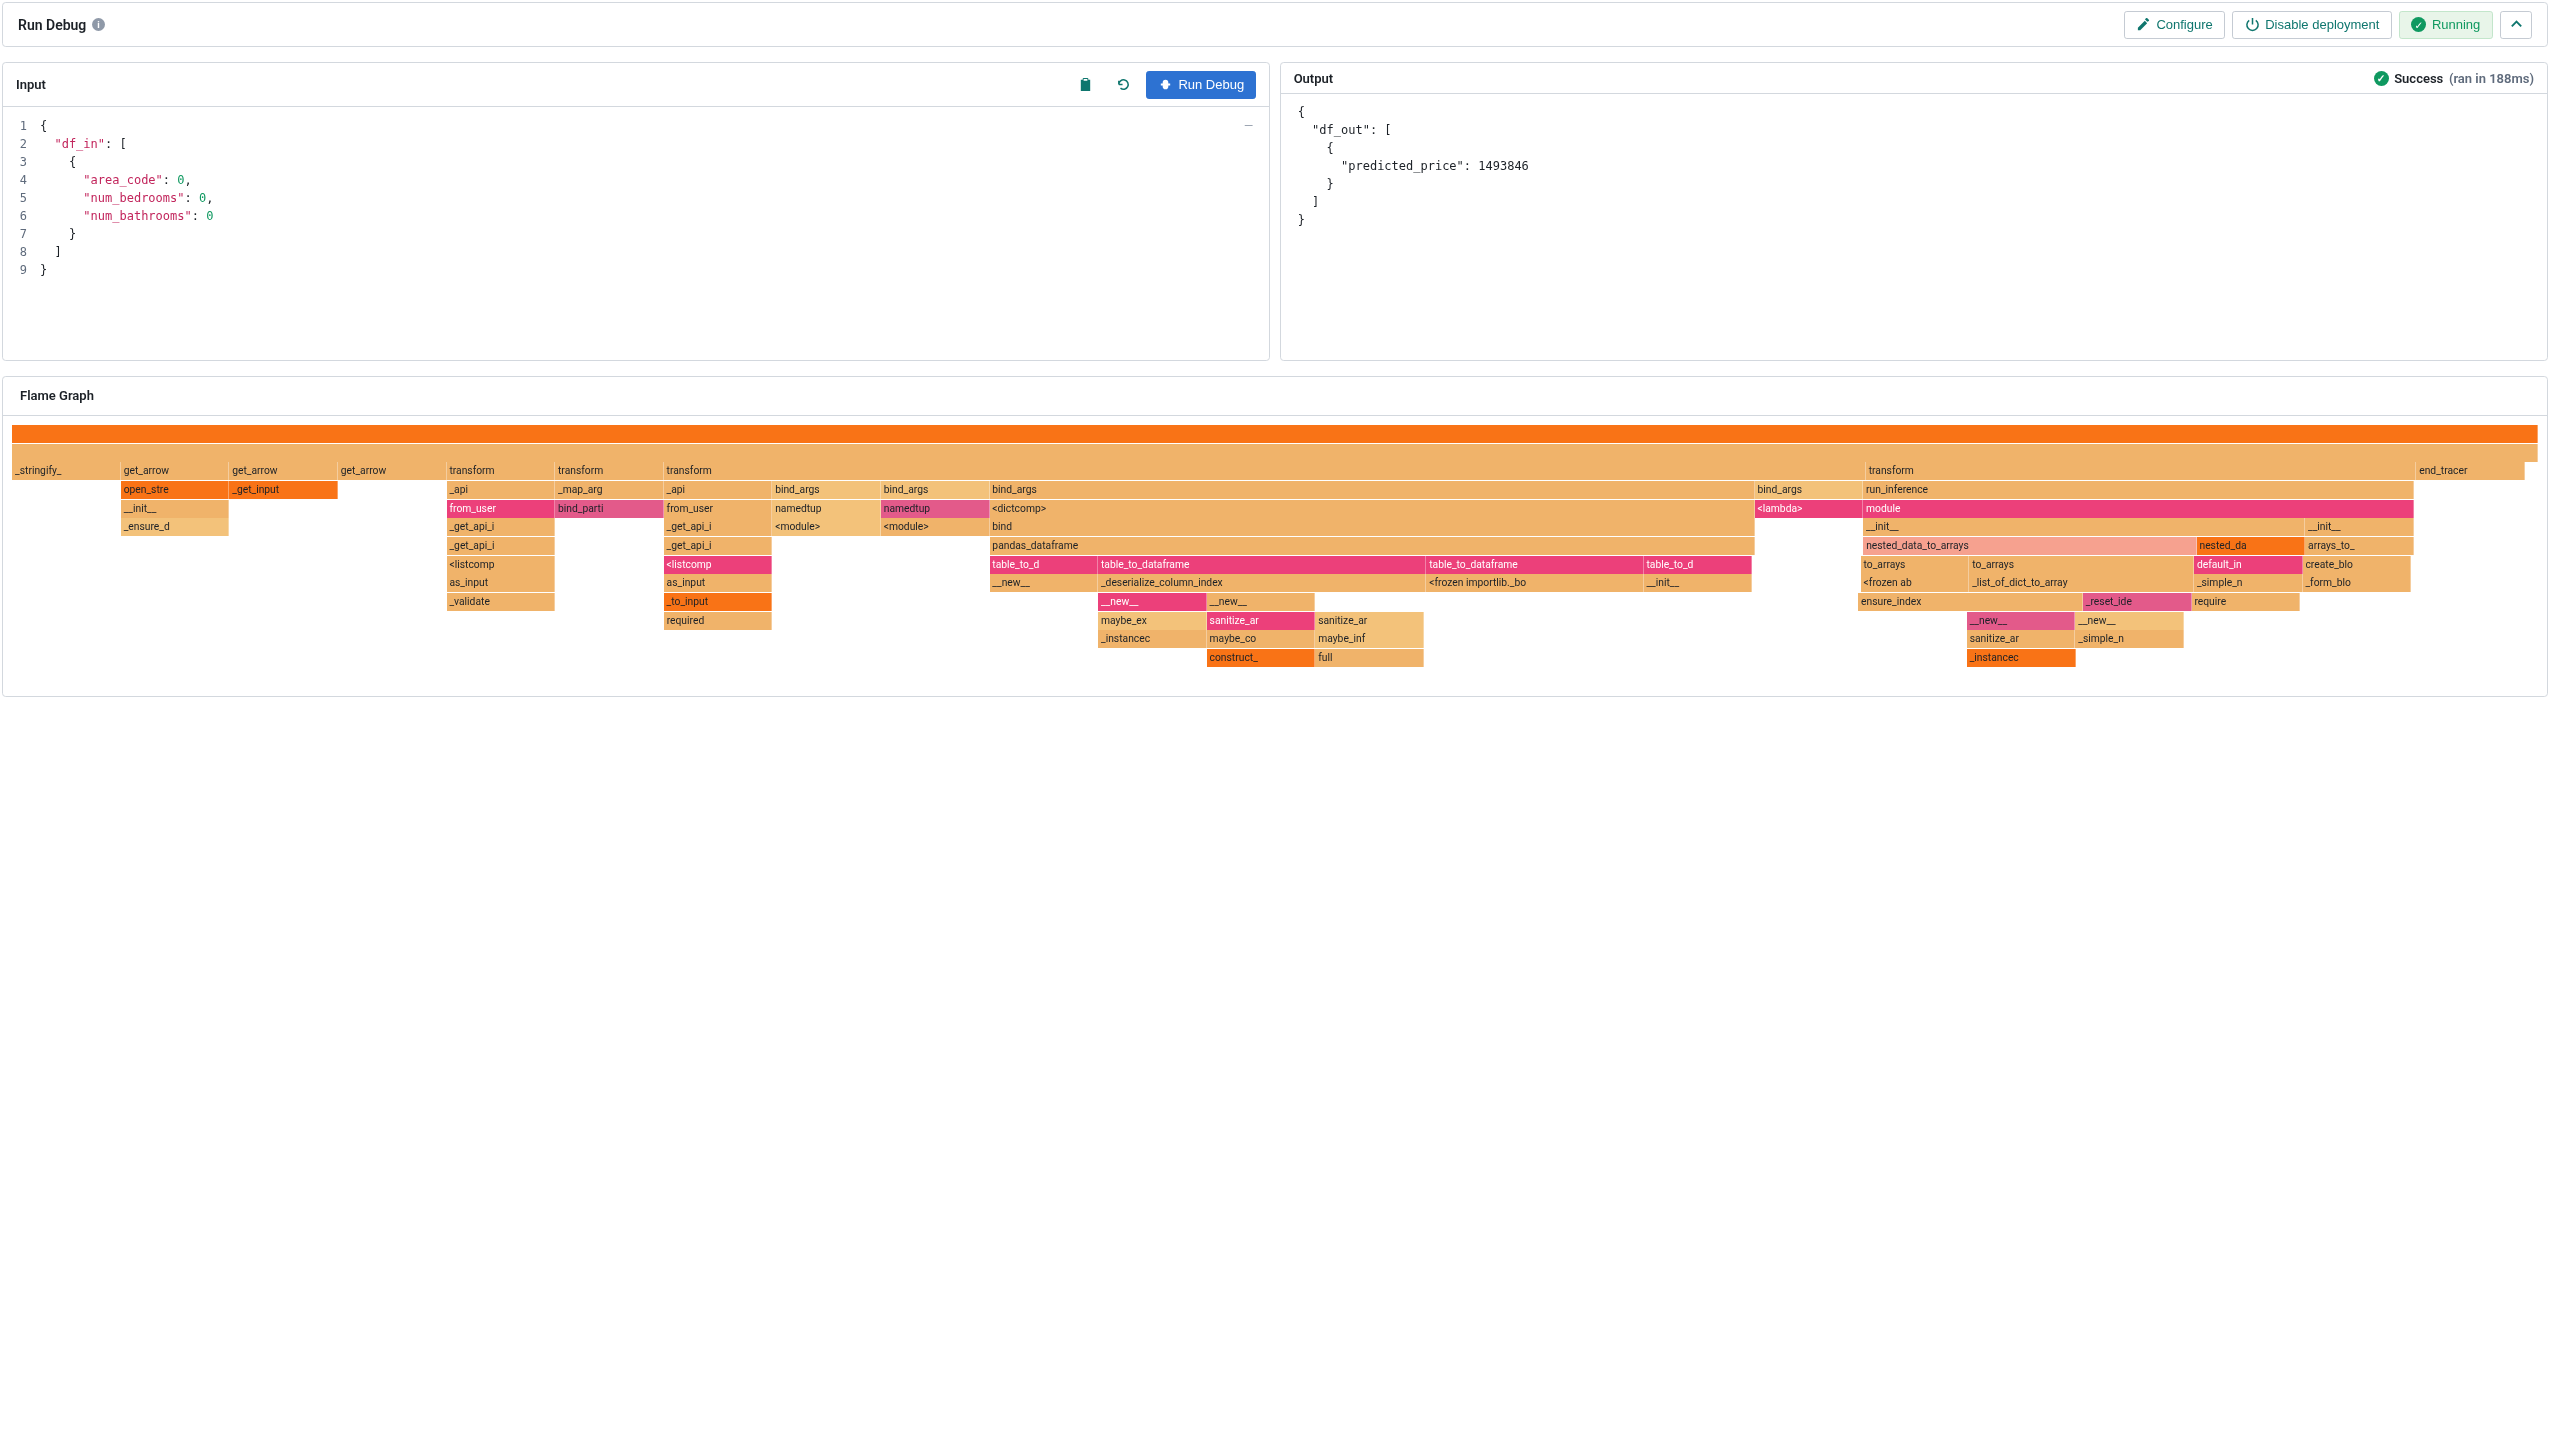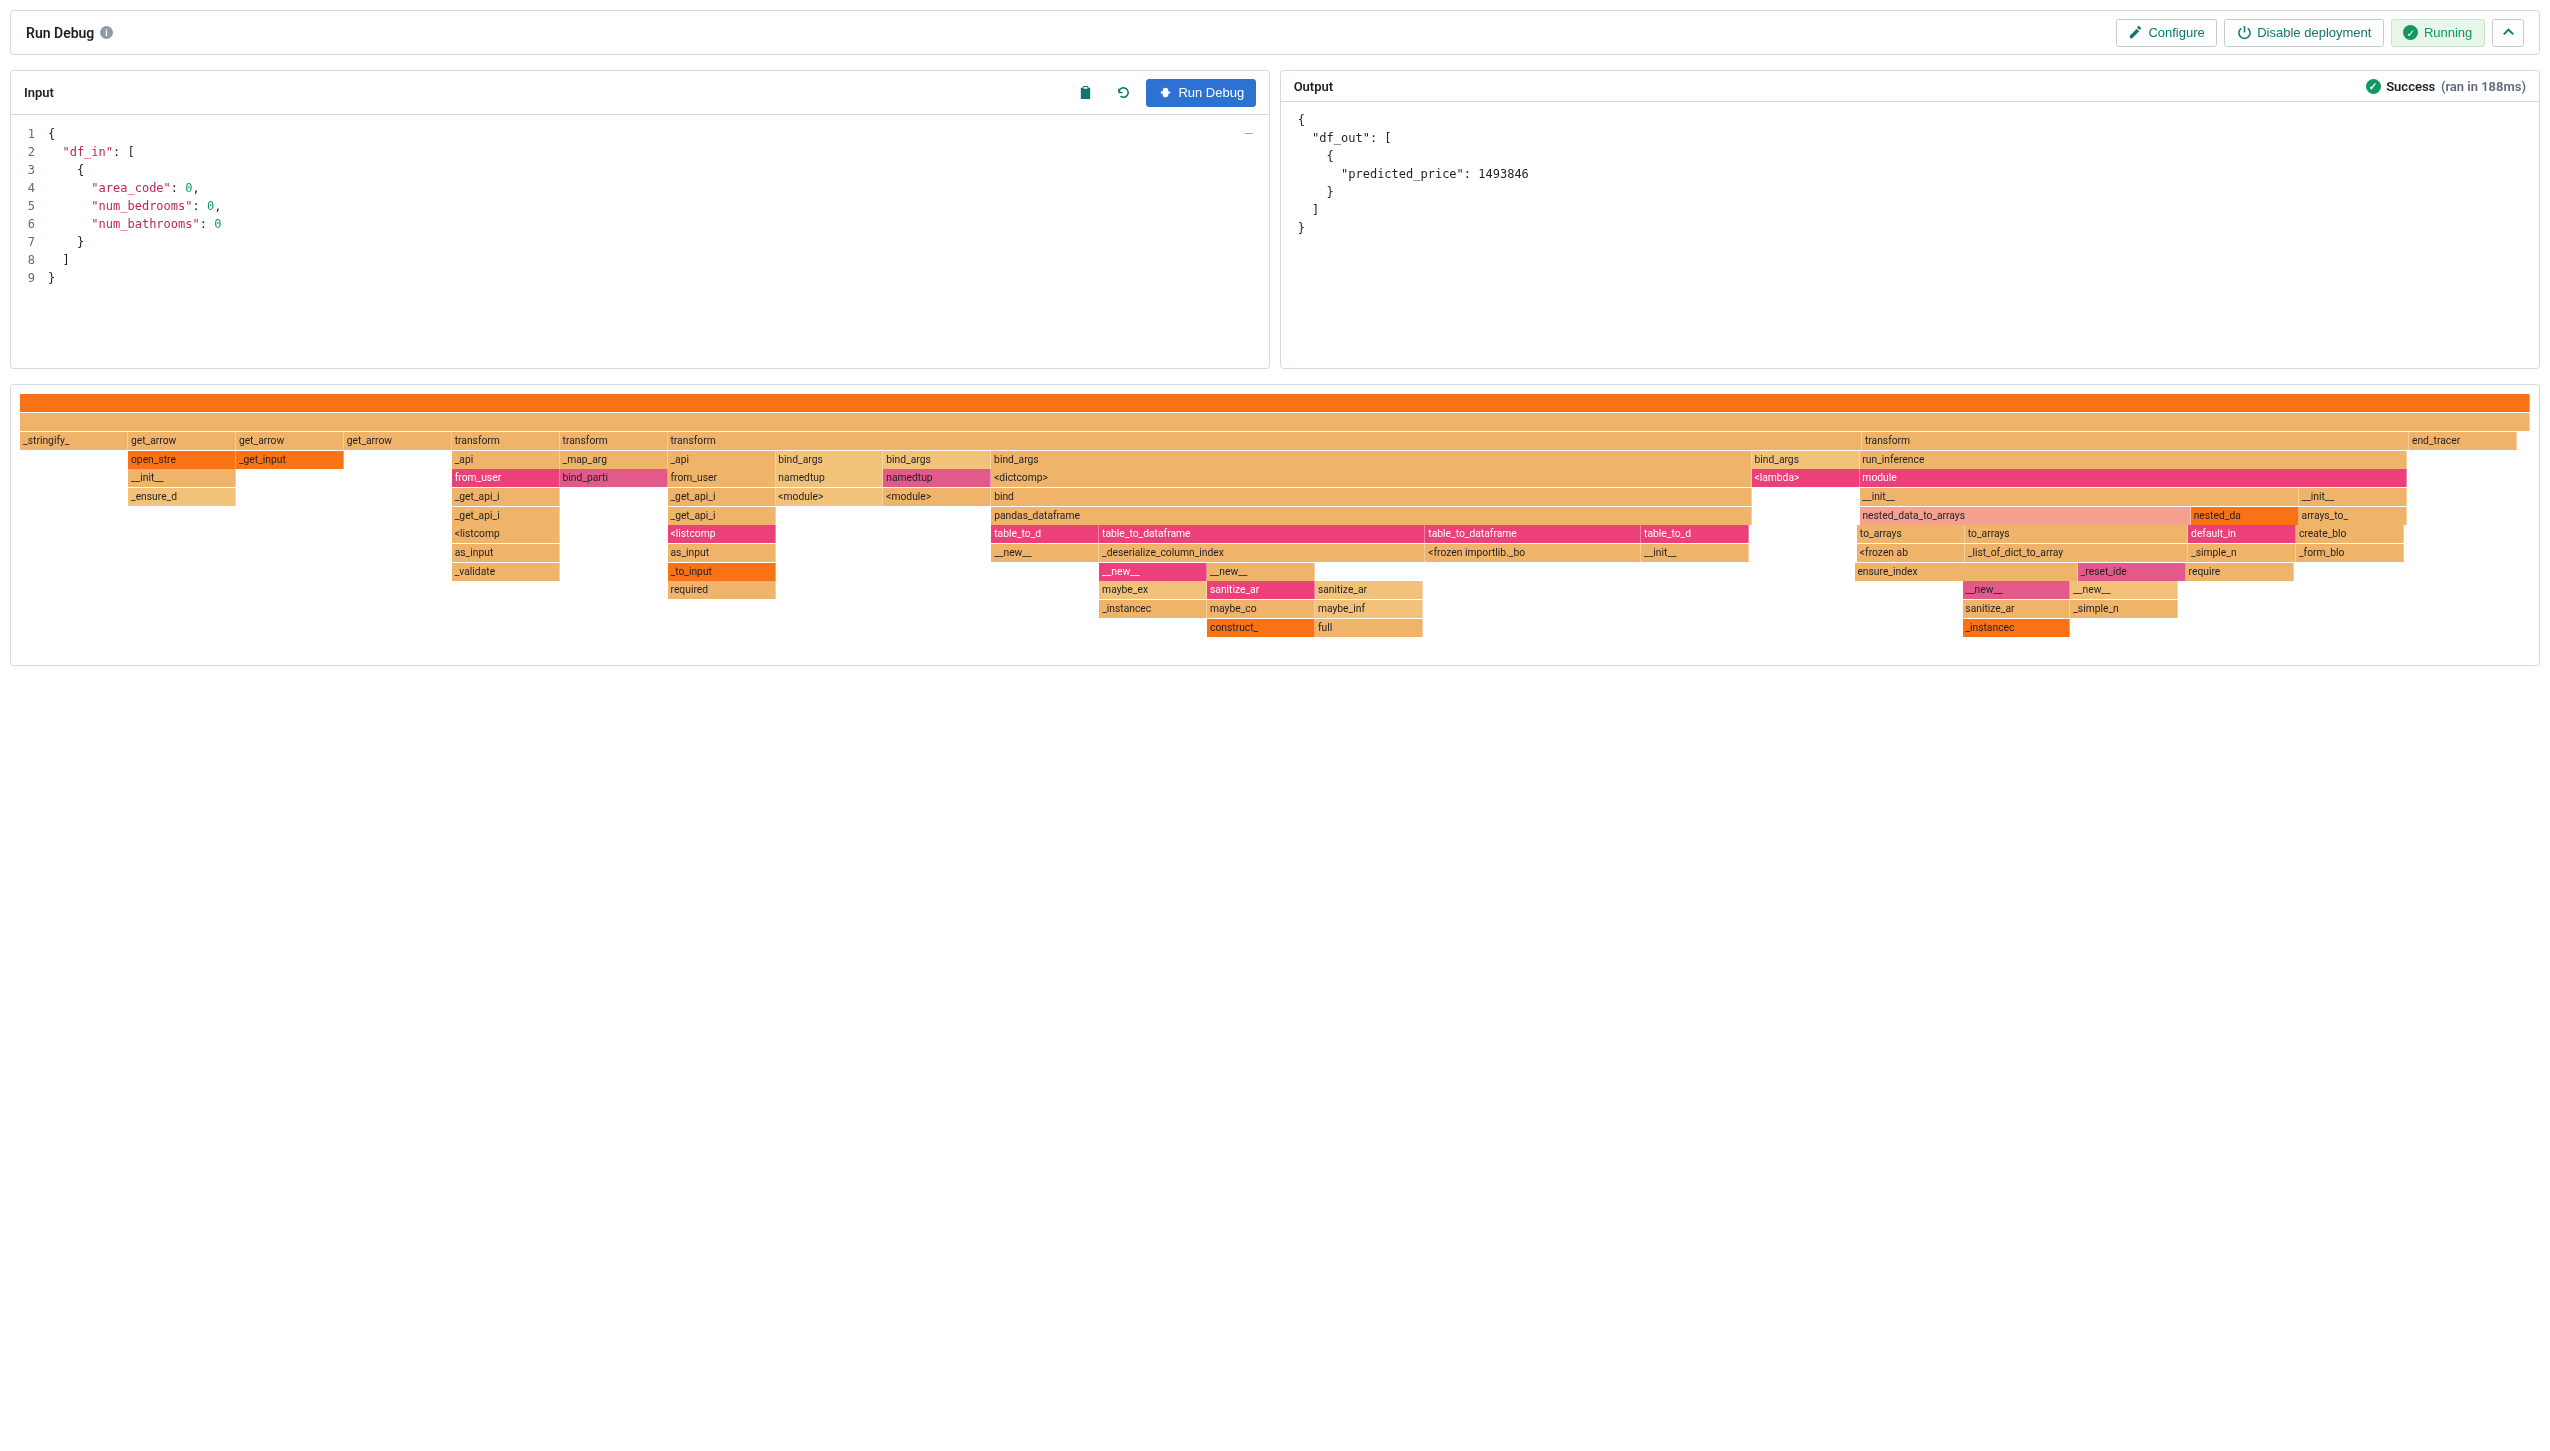--- a/index.html
+++ b/index.html
@@ -3,21 +3,21 @@
 <meta charset="utf-8">
 <style>
   * { box-sizing: border-box; margin: 0; padding: 0; }
   body {
     font-family: -apple-system, BlinkMacSystemFont, "Segoe UI", Roboto, sans-serif;
     background: #fff;
     color: #1c2127;
     font-size: 13px;
   }
   .outer {
-    padding: 10px;
+    padding: 2px;
   }
   .panel {
     border: 0.9px solid #d3d8de;
     border-radius: 3.7px;
     margin-bottom: 15px;
     background:#fff;
   }
   .header-row {
     display:flex;
     align-items:center;
@@ -205,20 +205,23 @@
   "df_out": [
     {
       "predicted_price": 1493846
     }
   ]
 }</div>
     </div>
   </div>
 
   <div class="panel flame-panel" style="margin-top:15px;">
+    <div class="col-header" style="border-bottom:0.9px solid #d3d8de;padding:11.2px 17px;">
+      <span>Flame Graph</span>
+    </div>
     <div class="flame-stack" id="flame-stack">
         <div class="flame-row">
           <div class="fseg c-sal" style="width: 100%;"></div>
         </div>
         <div class="flame-row">
           <div class="fseg c-or2" style="width: 100%;"></div>
         </div>
         <div class="flame-row">
           <div class="fseg c-or2" style="width: 4.3%;">_stringify_</div>
           <div class="fseg c-or2" style="width: 4.3%;">get_arrow</div>

